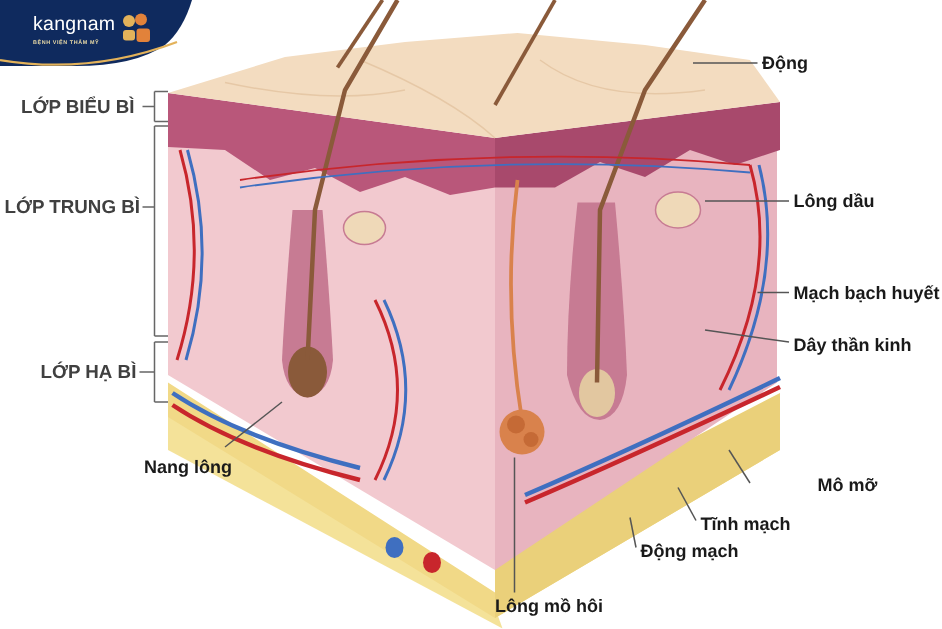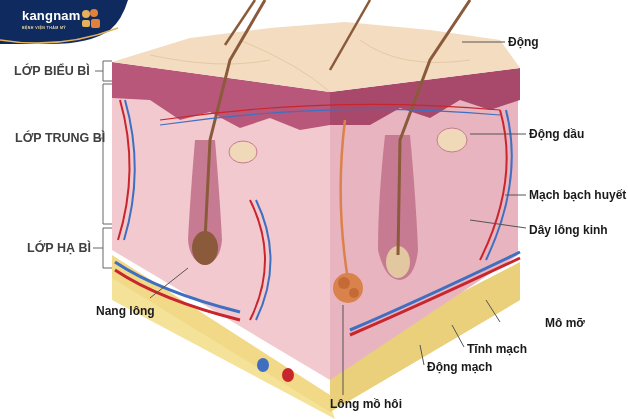--- a/index.html
+++ b/index.html
@@ -1,19 +1,19 @@
 <!DOCTYPE html>
 <html><head>
 <meta charset="utf-8">
 <style>
   html, body { margin: 0; padding: 0; background: #ffffff; }
   body { width: 628px; height: 419px; position: relative; overflow: hidden; font-family: "Liberation Sans", sans-serif; }
   .canvas { position: absolute; left: 0; top: 0; width: 628px; height: 419px; }
   .logo { position: absolute; left: 0; top: 0; width: 128px; height: 44px; }
-  .logo-text { position: absolute; left: 22px; top: 8px; color: #ffffff; font-weight: bold; font-size: 13px; letter-spacing: 0.2px; }
+  .logo-text { position: absolute; left: 22px; top: 8px; color: #ffffff; font-weight: normal; font-size: 13px; letter-spacing: 0.2px; }
   .logo-sub { position: absolute; left: 22px; top: 26px; color: #e8d9a6; font-size: 3.6px; font-weight: bold; letter-spacing: 0.4px; }
   .layer-label { position: absolute; color: #404040; font-weight: bold; font-size: 12.5px; white-space: nowrap; }
   .label { position: absolute; color: #1a1a1a; font-weight: bold; font-size: 12px; white-space: nowrap; }
 </style>
 </head>
 <body>
 
 <svg class="canvas" viewBox="0 0 628 419" xmlns="http://www.w3.org/2000/svg">
 
   <g>
@@ -98,24 +98,24 @@
   <path d="M0,40 Q60,50 118,28" stroke="#e3b25a" stroke-width="1.5" fill="none"></path>
   <circle cx="86" cy="14" r="4" fill="#e3b25a"></circle>
   <circle cx="94" cy="13" r="4" fill="#e2823a"></circle>
   <rect x="82" y="20" width="8" height="7" rx="2" fill="#e3b25a"></rect>
   <rect x="91" y="19" width="9" height="9" rx="2" fill="#e2823a"></rect>
 </svg>
 <div class="logo-text">kangnam</div>
 <div class="logo-sub">BỆNH VIỆN THẨM MỸ</div>
 
 <div class="layer-label" style="left:14px; top:64px;">LỚP BIỂU BÌ</div>
-<div class="layer-label" style="left:3px; top:131px;margin-left:12px;">LỚP TRUNG BÌ</div>
+<div class="layer-label" style="left:3px; top:131px;">LỚP TRUNG BÌ</div>
 <div class="layer-label" style="left:27px; top:241px;">LỚP HẠ BÌ</div>
 
 <div class="label" style="left:508px; top:35px;">Động</div>
-<div class="label" style="left:529px; top:127px;">Động dầu</div>
+<div class="label" style="left:529px; top:127px;">Lông dầu</div>
 <div class="label" style="left:529px; top:188px;">Mạch bạch huyết</div>
-<div class="label" style="left:529px; top:223px;">Dây lông kinh</div>
+<div class="label" style="left:529px; top:223px;">Dây thần kinh</div>
 <div class="label" style="left:501px; top:316px;padding-left:44px;">Mô mỡ</div>
 <div class="label" style="left:467px; top:342px;text-align:right;">Tĩnh mạch</div>
 <div class="label" style="left:427px; top:360px;">Động mạch</div>
 <div class="label" style="left:330px; top:397px;">Lông mồ hôi</div>
 <div class="label" style="left:96px; top:304px;">Nang lông</div>
 
 </body></html>

